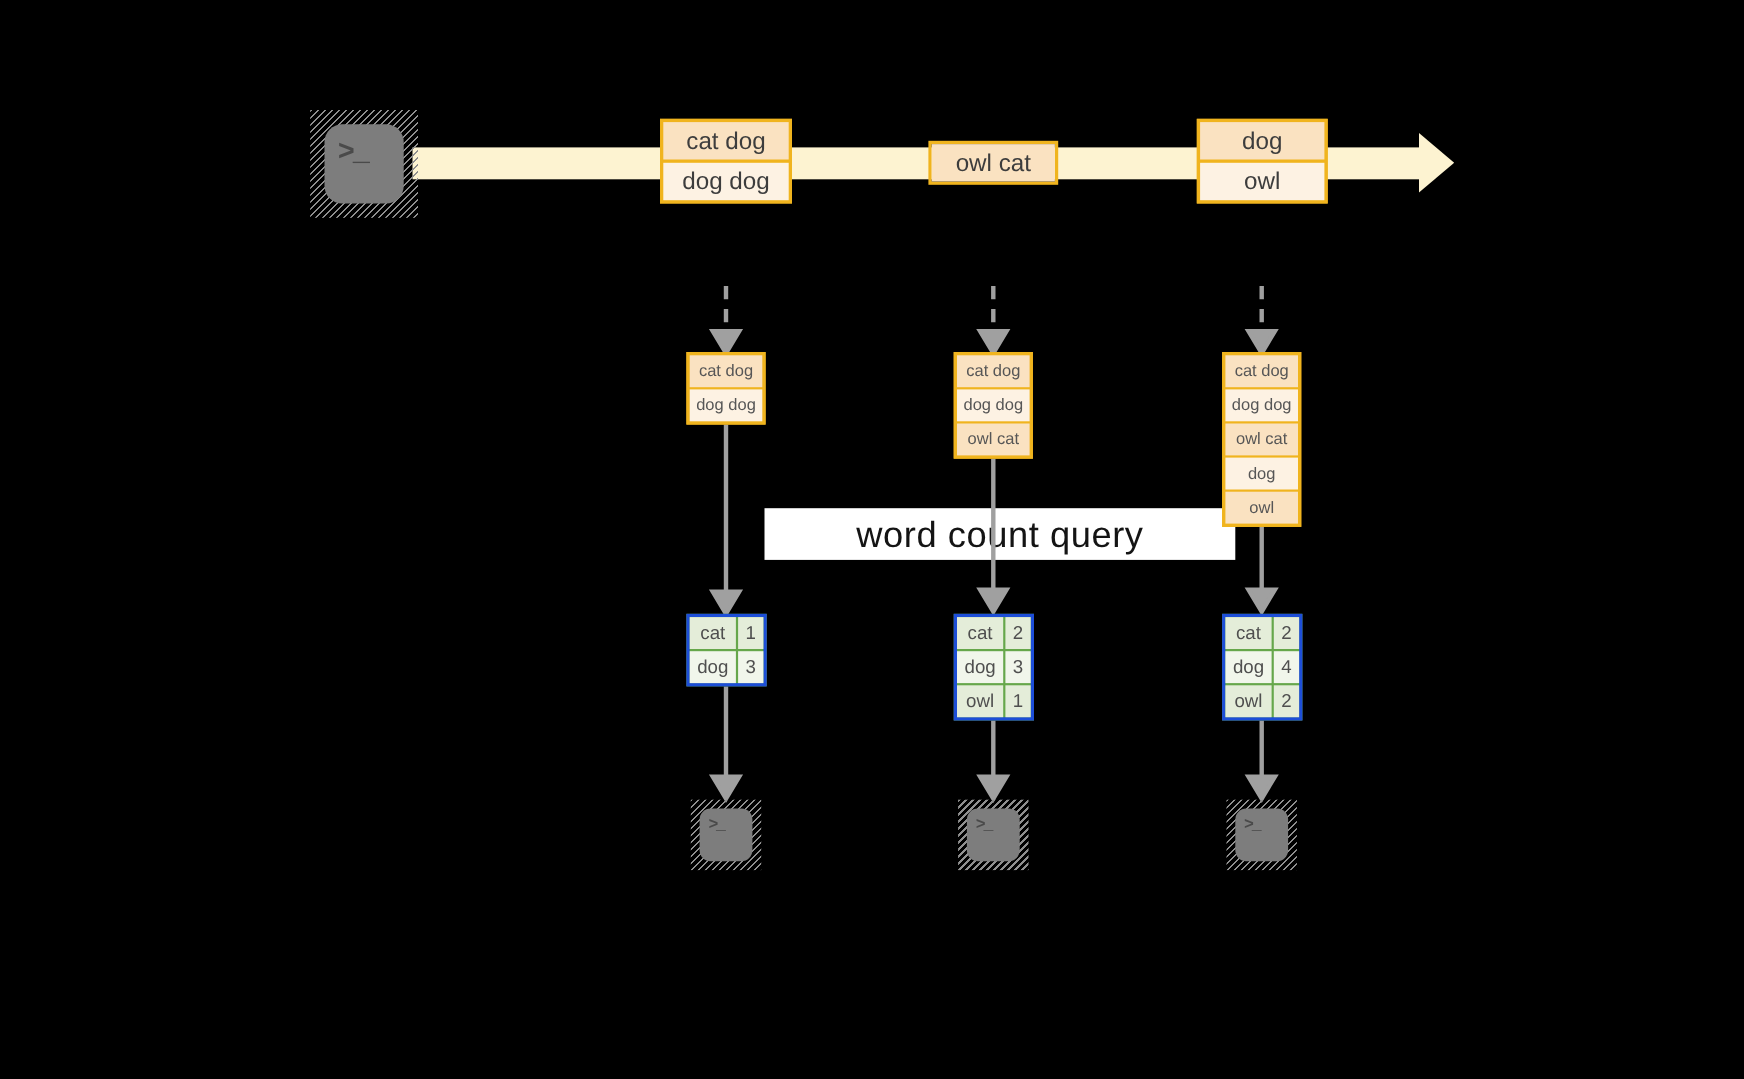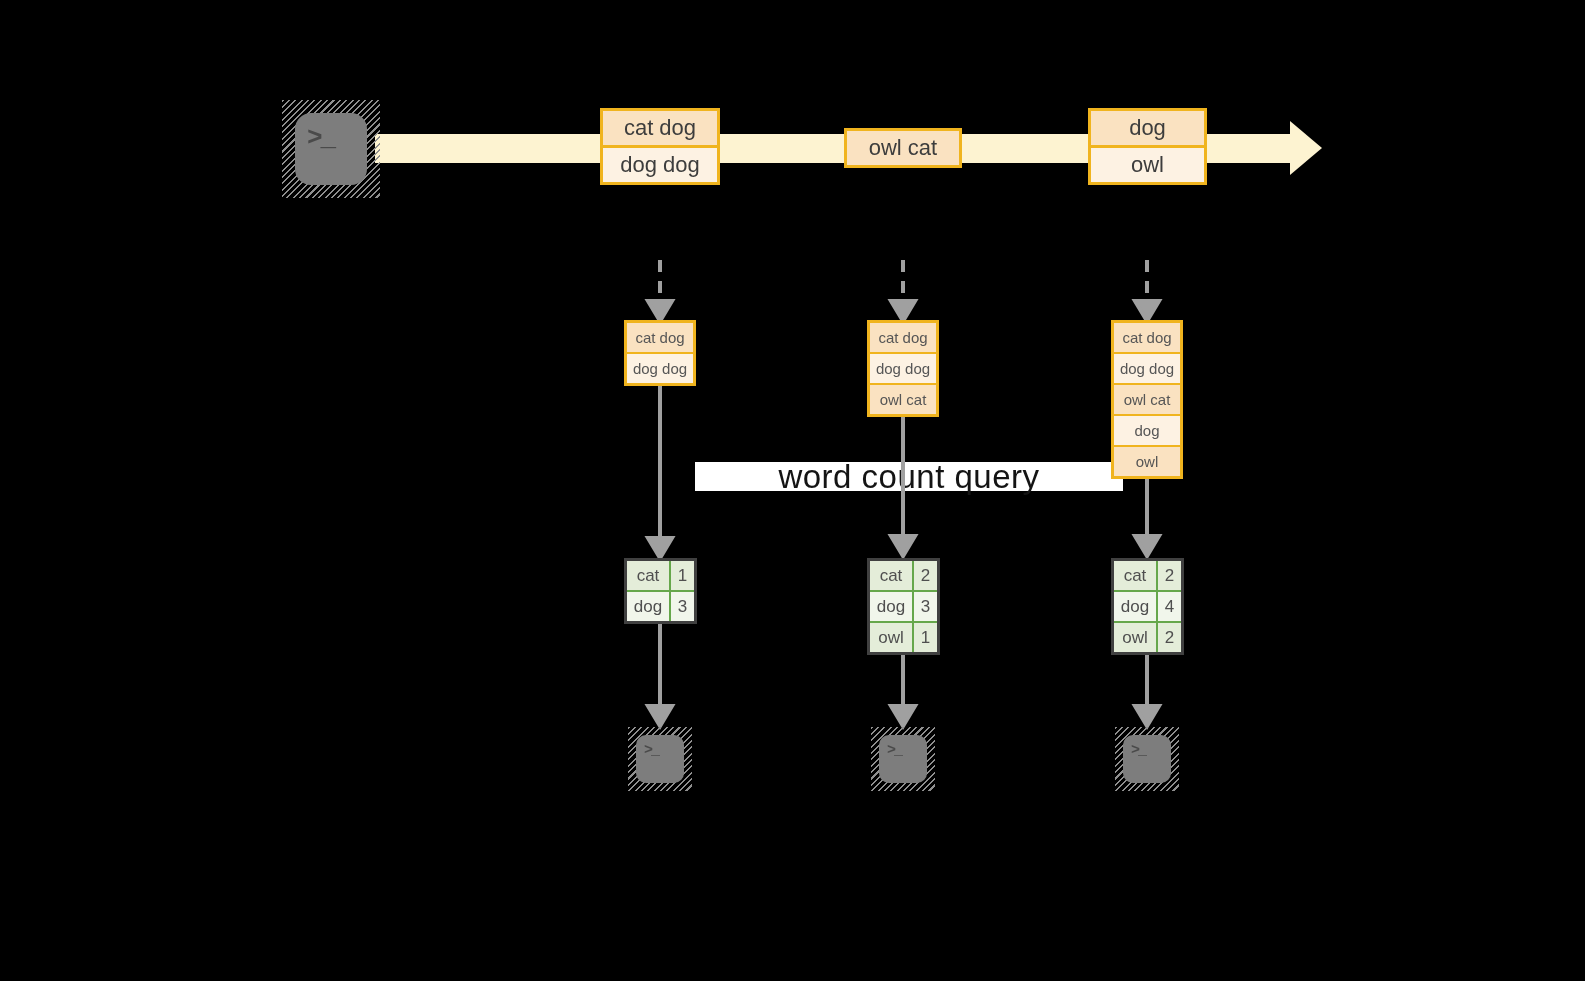--- a/index.html
+++ b/index.html
@@ -24,21 +24,21 @@
   .term.big .glyph{font-size:26px;padding:12px 0 0 12px;}
   .term.small .glyph{font-size:15px;padding:8px 0 0 8px;}
   
   .band{position:absolute;left:375px;top:134px;width:915px;height:29px;background:#FDF3D1;z-index:1;}
   .band-head{
     position:absolute;left:1290px;top:121px;width:0;height:0;z-index:1;
     border-left:32px solid #FDF3D1;border-top:27px solid transparent;border-bottom:27px solid transparent;
   }
   
   .label{
-    position:absolute;left:695px;top:462px;width:428px;height:29px;background:#ffffff;z-index:2;
+    position:absolute;left:695px;top:462px;width:428px;height:47px;background:#ffffff;z-index:2;
     display:flex;align-items:center;justify-content:center;
   }
   .label span{font-size:33px;color:#141414;letter-spacing:0.5px;}
   
   .connectors{position:absolute;left:0;top:0;z-index:4;pointer-events:none;}
   
   .ebox,.sbox{
     position:absolute;z-index:5;box-sizing:border-box;
     background:#F0B41E;border:3px solid #F0B41E;
     display:flex;flex-direction:column;
@@ -48,21 +48,21 @@
   .erow,.srow{
     display:flex;align-items:center;justify-content:center;color:#3d3d3d;
   }
   .erow{height:34px;font-size:22px;}
   .srow{height:29px;font-size:15px;color:#565656;}
   .erow:nth-child(odd),.srow:nth-child(odd){background:#FAE2C1;}
   .erow:nth-child(even),.srow:nth-child(even){background:#FDF2E3;}
   
   .gtable{
     position:absolute;z-index:5;box-sizing:border-box;
-    background:#66A74B;border:3px solid #404040;
+    background:#66A74B;border:3px solid #1d4ed8;
     display:grid;grid-template-columns:42px 23px;gap:2px;
   }
   .gcell{
     height:29px;display:flex;align-items:center;justify-content:center;
     font-size:17px;color:#4f4f4f;
   }
   .gcell.r0{background:#E4EDD9;}
   .gcell.r1{background:#F1F6EB;}
   .gcell.r2{background:#E4EDD9;}
   .term{z-index:5;}

